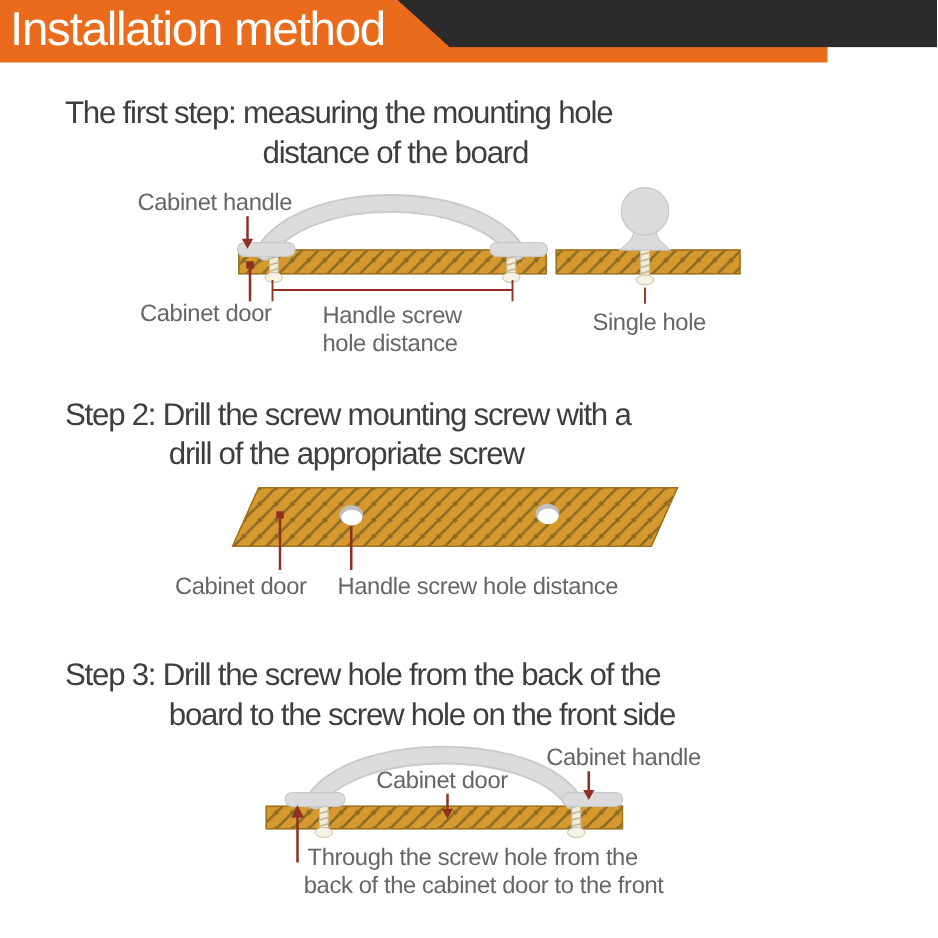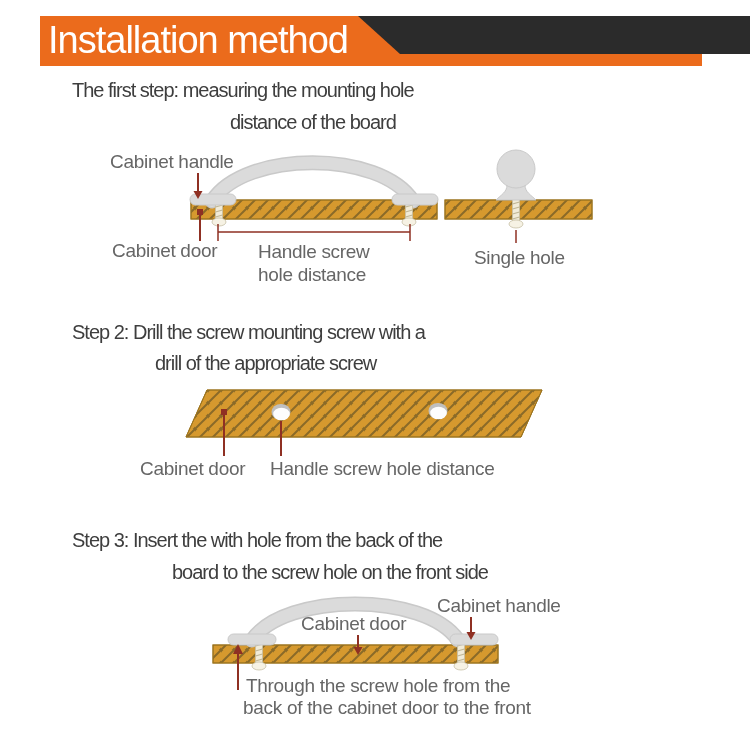--- a/index.html
+++ b/index.html
@@ -4,30 +4,30 @@
 <style>
   :root{
     --header_orange:#EB6B1C; --header_dark:#2B2B2B; --board:#D6992E; --board_hatch:#8A6A28;
     --board_edge:#9C741E; --handle:#DBDBDB; --handle_edge:#C9C9C9; --screw:#F1EBD8;
     --screw_edge:#C6BFA5; --pointer:#8F3023; --heading_text:#3E3E3E; --label_text:#666666;
     --page_bg:#FFFFFF; --title_text:#FFFFFF;
   }
   html,body{margin:0;padding:0;}
   body{font-family:"Liberation Sans",sans-serif;background:#fff;}
   .page{position:relative;width:750px;height:750px;background:var(--page_bg);overflow:hidden;}
-  .banner{position:absolute;left:0;top:16px;width:662px;height:50px;background:var(--header_orange);margin-left:40px;}
+  .banner{position:absolute;left:0;top:0;width:662px;height:50px;background:var(--header_orange);}
   .banner-dark{position:absolute;left:0;top:0;width:750px;height:38px;background:var(--header_dark);
     clip-path:polygon(318px 0,750px 0,750px 38px,360px 38px);}
   .banner-title{position:absolute;left:8px;top:2px;margin:0;font-size:38px;font-weight:normal;
     letter-spacing:-1px;color:var(--title_text);white-space:nowrap;line-height:44px;}
-  .step-line{position:absolute;font-size:20px;letter-spacing:-1px;color:var(--heading_text);
-    white-space:nowrap;line-height:32px;margin-left:20px;}
+  .step-line{position:absolute;font-size:25px;letter-spacing:-1px;color:var(--heading_text);
+    white-space:nowrap;line-height:32px;}
   .l-s1a{left:52px;top:74px;}  .l-s1b{left:210px;top:106px;}
   .l-s2a{left:52px;top:316px;} .l-s2b{left:135px;top:347px;}
-  .l-s3a{left:52px;top:524px;} .l-s3b{left:152px;top:556px;}
+  .l-s3a{left:52px;top:524px;} .l-s3b{left:135px;top:556px;}
   svg.diagram{position:absolute;left:0;top:0;}
   .board-fill{fill:var(--board);stroke:var(--board_edge);stroke-width:1;}
   .board-hatch{fill:url(#hatch);stroke:var(--board_edge);stroke-width:1;}
   .hatch-line{stroke:var(--board_hatch);stroke-width:2;fill:none;}
   .arc-outer{fill:none;stroke:var(--handle_edge);stroke-width:15;stroke-linecap:round;}
   .arc-inner{fill:none;stroke:var(--handle);stroke-width:12;stroke-linecap:round;}
   .foot{fill:var(--handle);stroke:var(--handle_edge);stroke-width:1;}
   .knob{fill:var(--handle);stroke:var(--handle_edge);stroke-width:1;}
   .screw-body{fill:var(--screw);stroke:var(--screw_edge);stroke-width:0.8;}
   .screw-thread{stroke:#BFB694;stroke-width:1.2;}
@@ -46,21 +46,21 @@
 
   <header class="banner">
     <div class="banner-dark"></div>
     <h1 class="banner-title">Installation method</h1>
   </header>
 
   <div class="step-line l-s1a">The first step: measuring the mounting hole</div>
   <div class="step-line l-s1b">distance of the board</div>
   <div class="step-line l-s2a">Step 2: Drill the screw mounting screw with a</div>
   <div class="step-line l-s2b">drill of the appropriate screw</div>
-  <div class="step-line l-s3a">Step 3: Insert the with hole from the back of the</div>
+  <div class="step-line l-s3a">Step 3: Drill the screw hole from the back of the</div>
   <div class="step-line l-s3b">board to the screw hole on the front side</div>
 
   <svg class="diagram" width="750" height="750" viewBox="0 0 750 750">
     <defs>
       <pattern id="hatch" patternUnits="userSpaceOnUse" width="13" height="13">
         <path class="hatch-line" d="M-2,15 L15,-2"></path>
         <path class="hatch-line" d="M-8,9 L9,-8"></path>
         <path class="hatch-line" d="M4,21 L21,4"></path>
       </pattern>
       <g id="screw">

